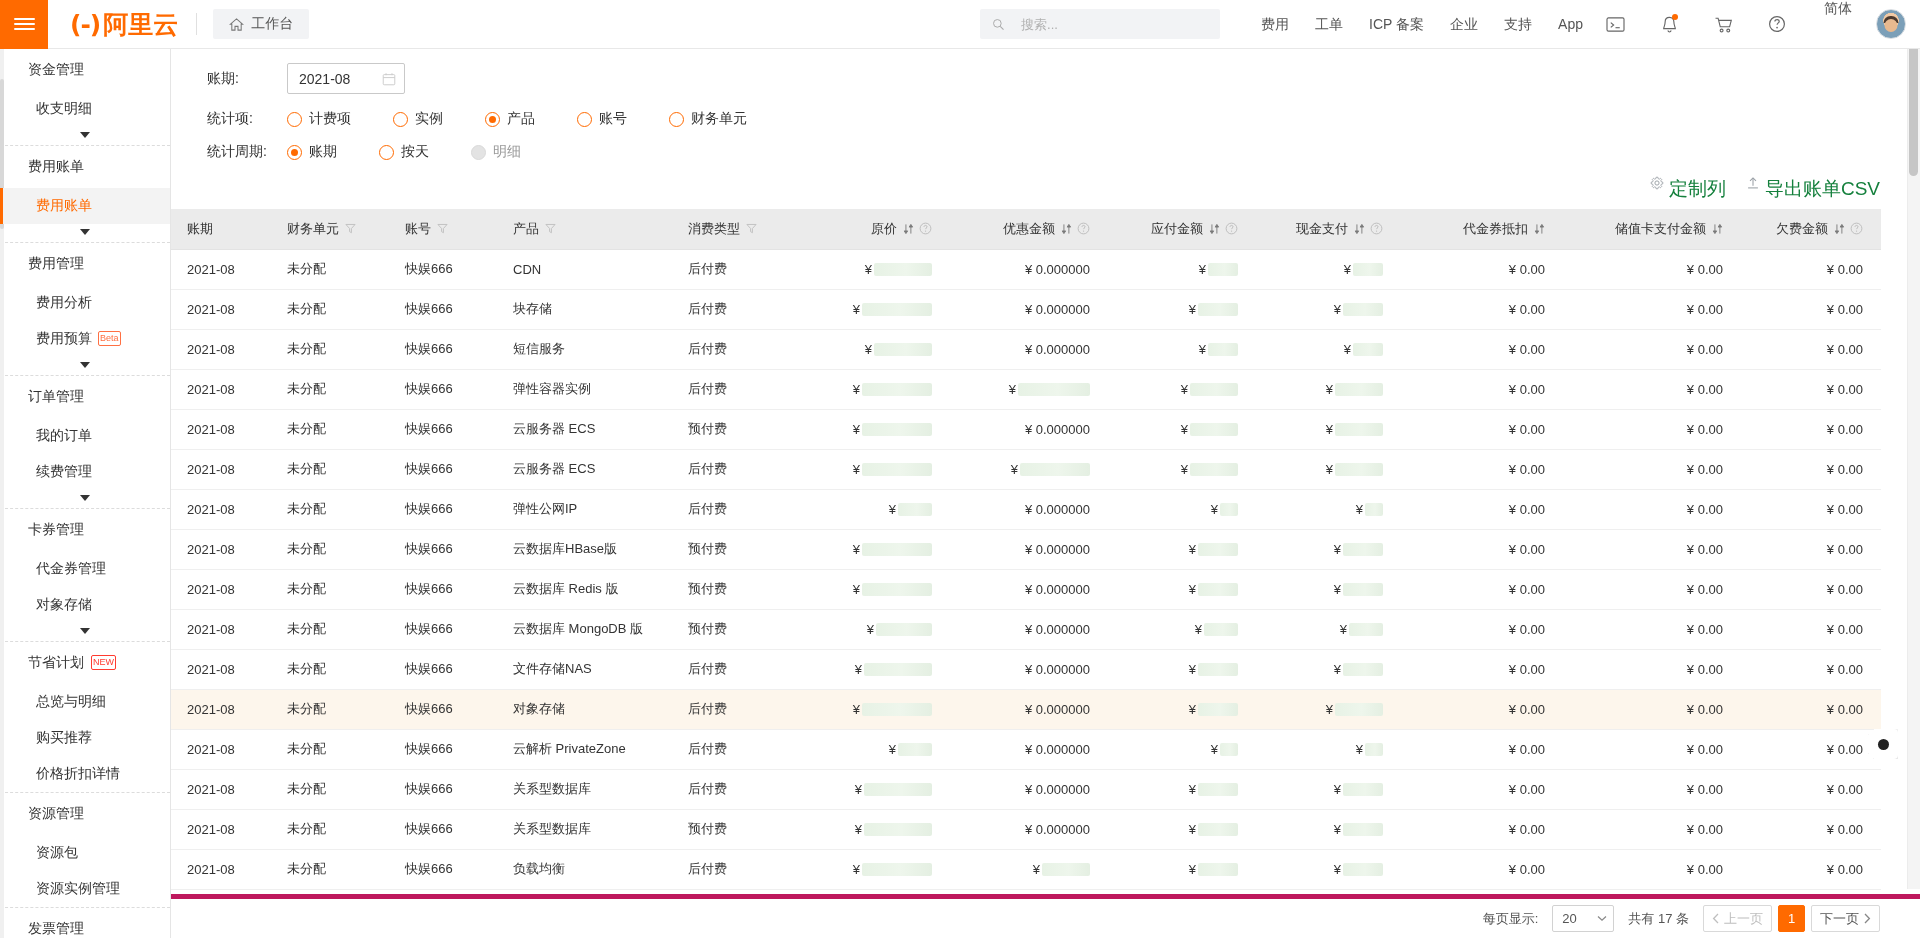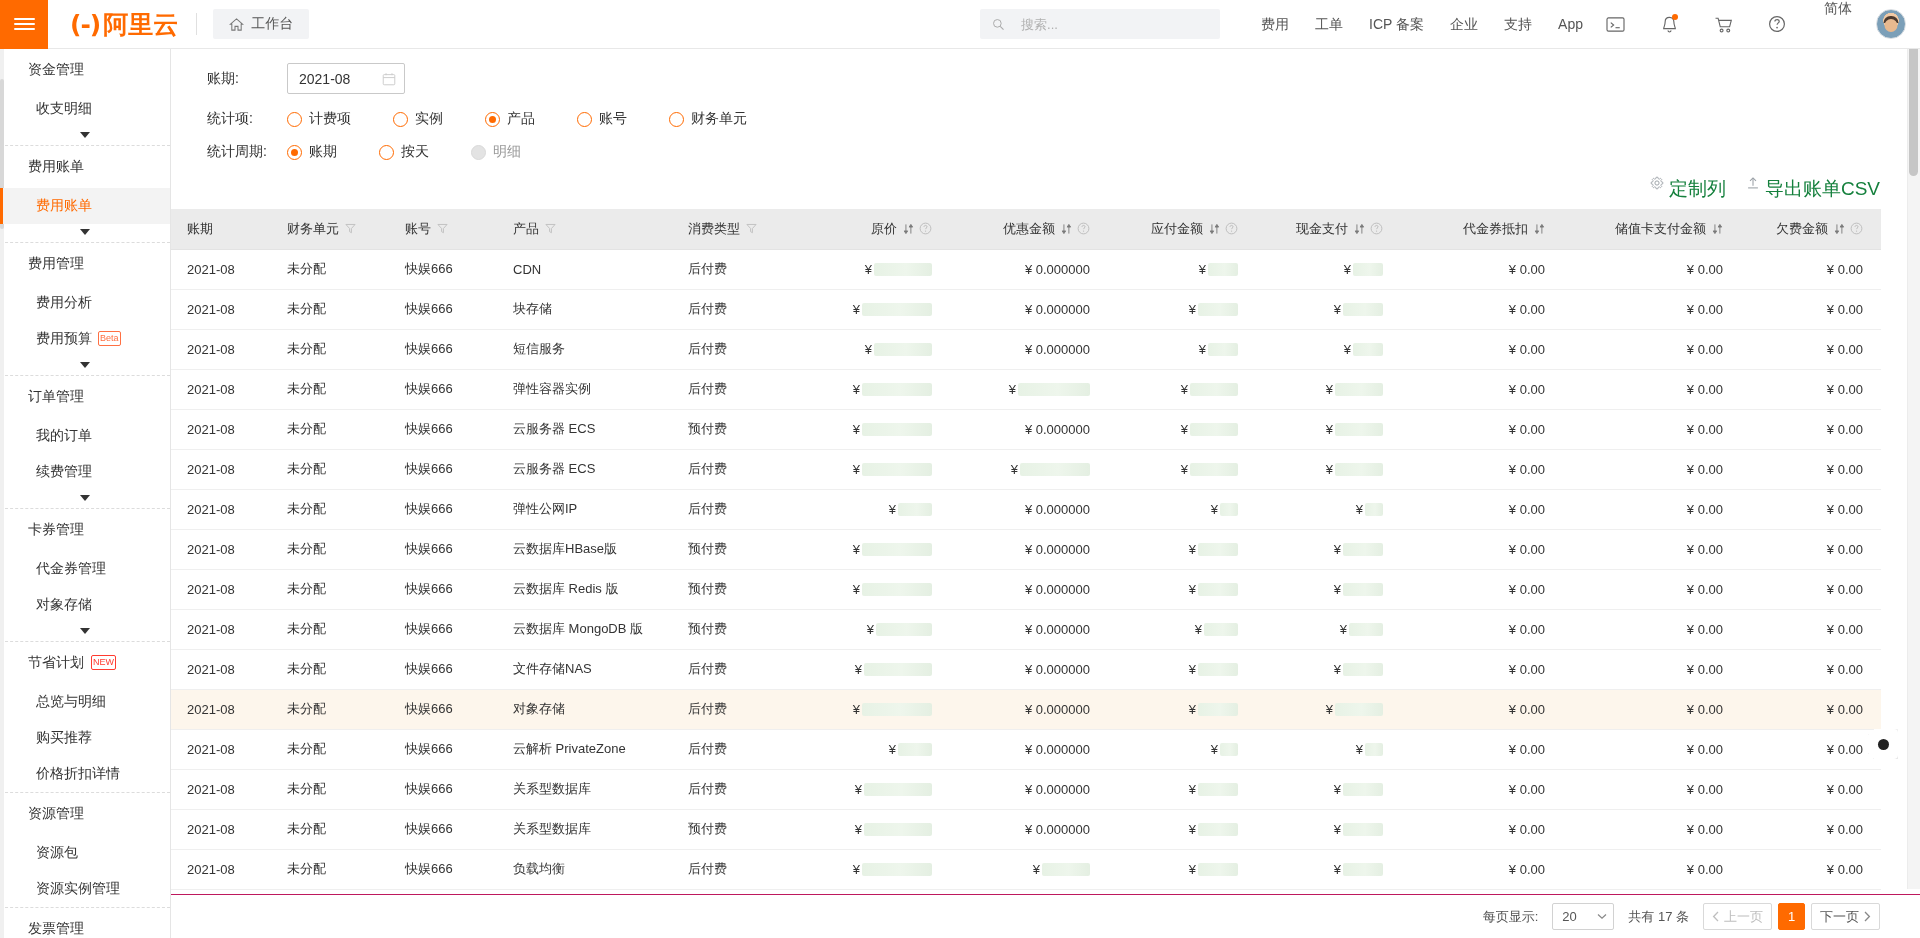--- a/index.html
+++ b/index.html
@@ -185,21 +185,21 @@
   .yen { color:#333; margin-right: 2px; }
   .blurbar {
     display:inline-block; height: 13px; border-radius: 2px; vertical-align: middle;
     background: linear-gradient(90deg,#e7f2e5,#eef6ec 55%,#e4efe2);
     filter: blur(0.4px);
   }
 
   
   .pager {
     height: 46px; display:flex; align-items:center; justify-content:flex-end; gap: 14px;
-    padding-right: 40px; background:#fff; border-top:1px solid #be185d;
+    padding-right: 40px; background:#fff; border-top:5px solid #be185d;
     font-size: 13px; color:#555;
   }
   .page-size {
     width: 62px; height:27px; border:1px solid #d2d2d2; border-radius:2px;
     display:flex; align-items:center; justify-content:space-between; padding: 0 6px 0 9px;
     cursor:pointer; background:#fff;
   }
   .pg-btn {
     height:27px; min-width:27px; border:1px solid #d9d9d9; border-radius:2px;
     display:flex; align-items:center; justify-content:center; gap:4px;

